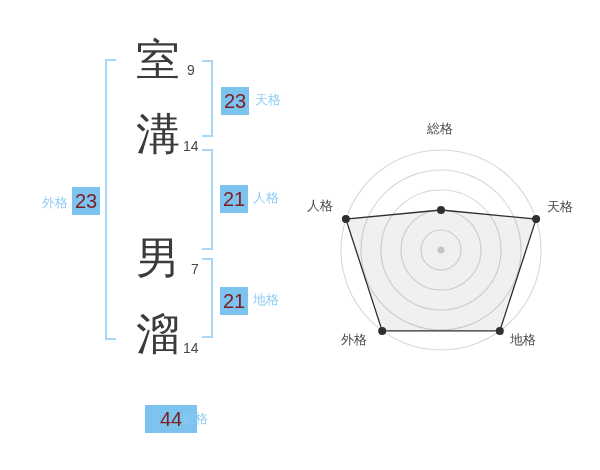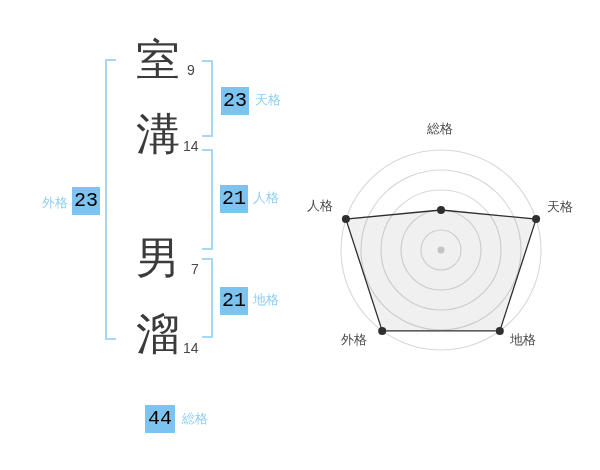--- a/index.html
+++ b/index.html
@@ -29,23 +29,23 @@
   }
   .bracket.right-open {
     border-right: 2px solid var(--bracket);
     border-top: 2px solid var(--bracket);
     border-bottom: 2px solid var(--bracket);
   }
 
   
   .badge {
     position: absolute; width: 28px; height: 28px;
-    background: var(--accent); color: #000000;
+    background: var(--accent); color: #7f1d1d;
     display: flex; align-items: center; justify-content: center;
-    font-size: 20px; line-height: 28px; font-family: Liberation Mono, monospace;
+    font-size: 20px; line-height: 28px;
   }
   .kaku-label {
     position: absolute; font-size: 13px; line-height: 14px;
     color: var(--label-blue); white-space: nowrap;
   }
 
   
   #radar-svg { position: absolute; left: 0; top: 0; }
   .radar-label {
     position: absolute; transform: translate(-50%, -50%);
@@ -77,21 +77,21 @@
 
   <div class="badge" style="left:220px; top:185px;">21</div>
   <span class="kaku-label" style="left:253px; top:191px;">人格</span>
 
   <div class="badge" style="left:220px; top:287px;">21</div>
   <span class="kaku-label" style="left:253px; top:293px;">地格</span>
 
   <span class="kaku-label" style="left:42px; top:196px;">外格</span>
   <div class="badge" style="left:72px; top:187px;">23</div>
 
-  <div class="badge" style="left:145px; top:405px; width:30px;">44</div>
+  <div class="badge" style="left:145px; top:405px; width:52px;">44</div>
   <span class="kaku-label" style="left:182px; top:412px;">総格</span>
 
   <svg id="radar-svg" width="600" height="470" viewBox="0 0 600 470">
       <circle cx="441" cy="250" r="20.0" fill="none" stroke="#d8d8d8" stroke-width="1.1"></circle>
       <circle cx="441" cy="250" r="40.0" fill="none" stroke="#d8d8d8" stroke-width="1.1"></circle>
       <circle cx="441" cy="250" r="60.0" fill="none" stroke="#d8d8d8" stroke-width="1.1"></circle>
       <circle cx="441" cy="250" r="80.0" fill="none" stroke="#d8d8d8" stroke-width="1.1"></circle>
       <circle cx="441" cy="250" r="100.0" fill="none" stroke="#d8d8d8" stroke-width="1.1"></circle>
       <polygon points="441.0,210.0 536.1,219.1 499.8,330.9 382.2,330.9 345.9,219.1" fill="rgba(0,0,0,0.06)" stroke="#2f2f2f" stroke-width="1.3"></polygon>
       <circle cx="441" cy="250" r="3.5" fill="#c4c4c4"></circle>

